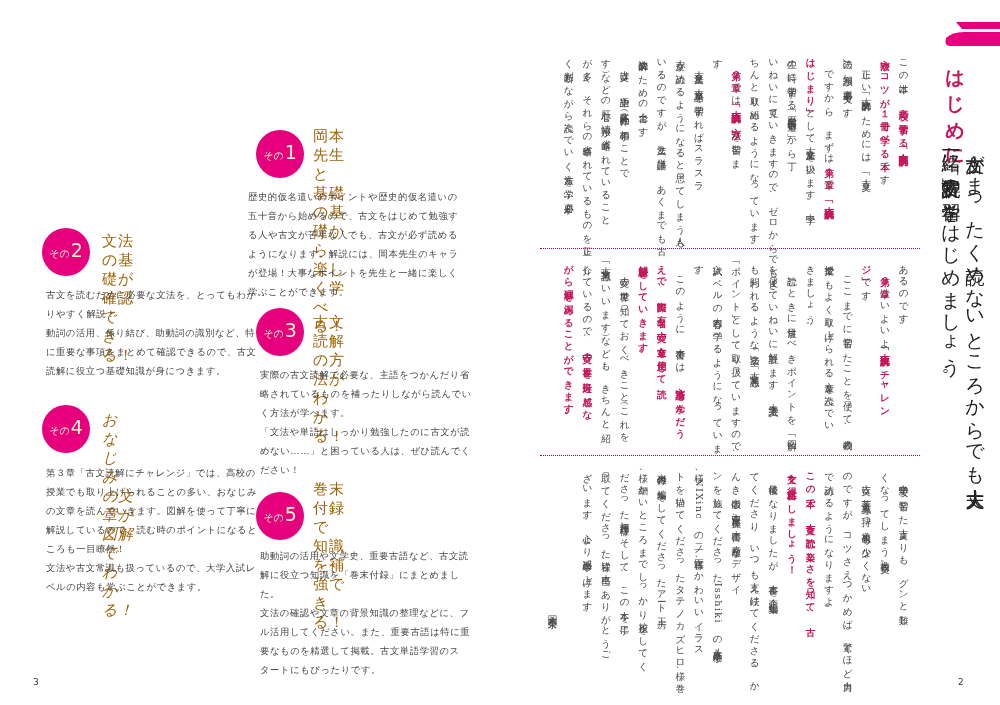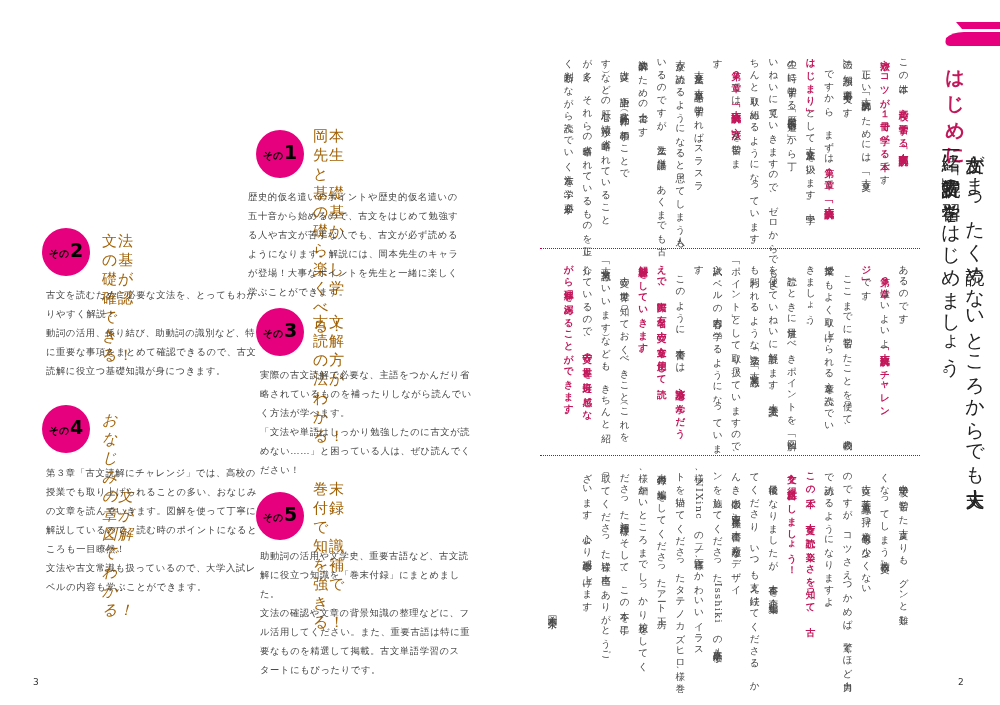--- a/index.html
+++ b/index.html
@@ -7,21 +7,21 @@
          font-family:"DejaVu Sans", "Liberation Sans", sans-serif; color:#333; }
   .page-left { position:absolute; left:0; top:0; width:500px; height:705px; }
   .page-right { position:absolute; left:500px; top:0; width:500px; height:705px; }
 
   .title-bar { position:absolute; left:33px; top:48px; width:416px; height:32px;
                background:#e6007e; border-radius:16px; color:#fff;
                font-size:19px; font-weight:bold; text-align:center; line-height:32px; letter-spacing:1px; }
 
   .strength { position:absolute; }
   .badge { position:absolute; width:48px; height:48px; border-radius:50%; background:#e6007e;
-           color:#000000; font-weight:bold; display:flex; align-items:baseline; justify-content:center;
+           color:#fef9c3; font-weight:normal; display:flex; align-items:baseline; justify-content:center;
            padding-top:13px; box-sizing:border-box; }
   .badge .sono { font-size:10px; }
   .badge .num { font-size:19px; margin-left:1px; line-height:18px; }
   .s-title { position:absolute; color:#a16207; font-size:15px; line-height:19px; white-space:pre-line; letter-spacing:1px; }
   .s-body { position:absolute; font-size:9.3px; line-height:19px; color:#444; letter-spacing:0.6px; white-space:pre-line; }
 
   .page-num { position:absolute; font-size:9px; color:#333; }
 
   
   .wave-mark { position:absolute; right:0; top:20px; width:58px; height:28px; }

